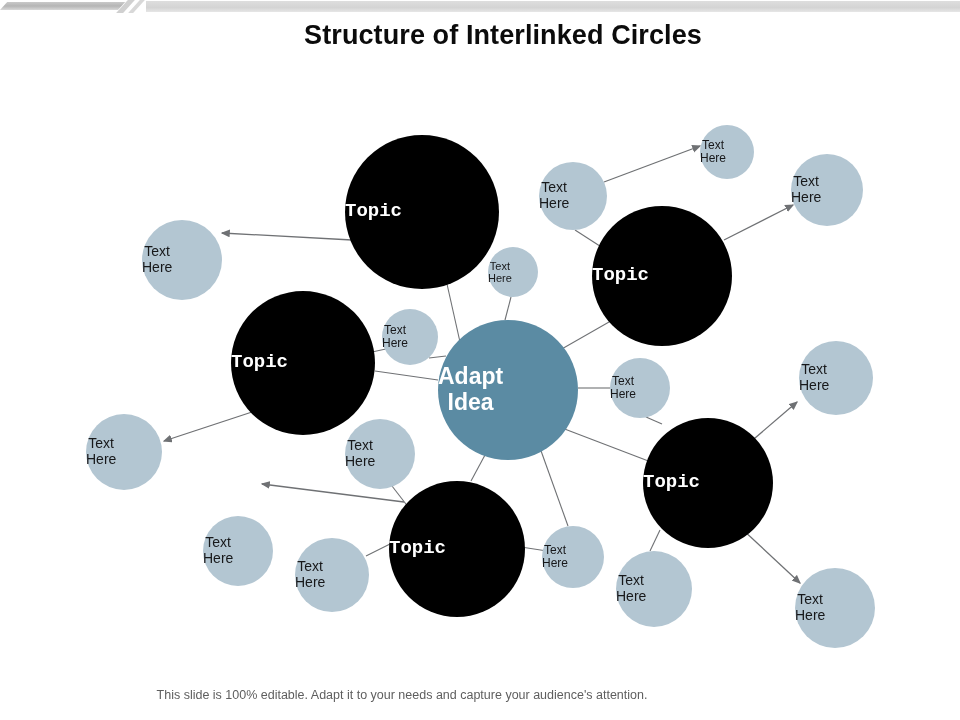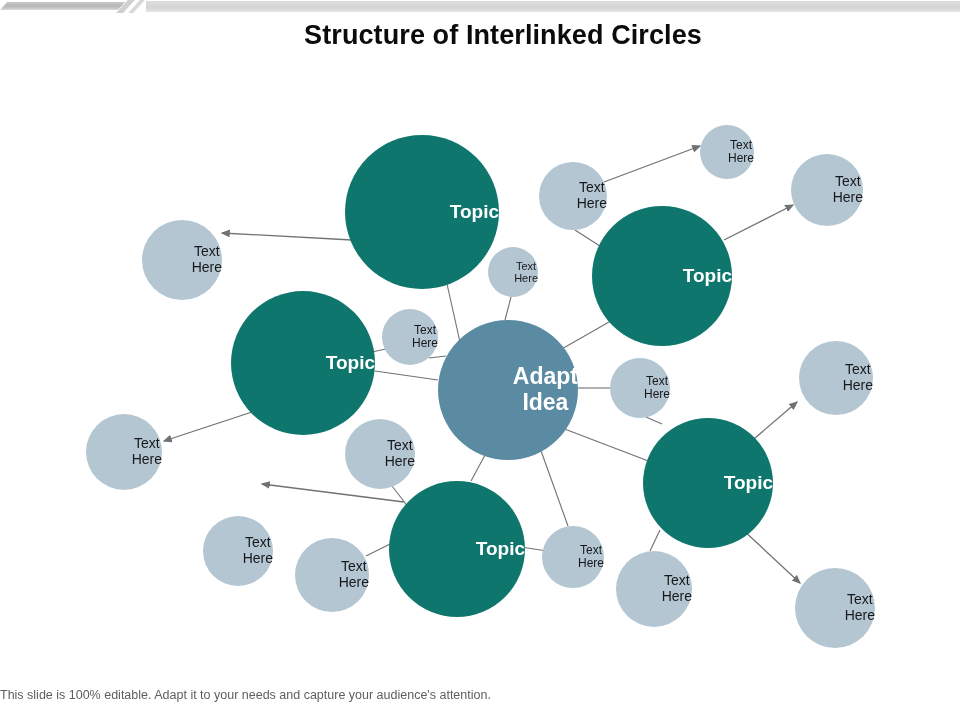--- a/index.html
+++ b/index.html
@@ -89,53 +89,54 @@
     position: absolute;
     left: 0; top: 0;
   }
 
   
   .node {
     position: absolute;
     border-radius: 50%;
     display: flex;
     align-items: center;
-    justify-content: flex-end;
+    justify-content: flex-start;
     text-align: center;
     line-height: 1.12;
     box-sizing: border-box;
   }
   .node-main {
     background: #5b8ba3;
     color: #ffffff;
     font-weight: bold;
   }
   .node-topic {
-    background: #0f766e;
+    background: #000000;
     color: #ffffff;
     font-weight: bold;
+    font-family: Liberation Mono, monospace;
   }
   .node-leaf {
     background: #b3c6d2;
     color: #17181a;
     font-weight: normal;
   }
   .node-label {
     display: block;
     white-space: pre-line;
     pointer-events: none;
   }
 
   
   #footer-note {
     position: absolute;
     left: 0;
     top: 688px;
     width: 804px;
-    text-align: left;
+    text-align: center;
     font-size: 12.5px;
     color: #5e5e5e;
     font-family: "Liberation Sans", sans-serif;
   }
 </style>
 </head>
 <body>
 
 <div id="slide">
 

